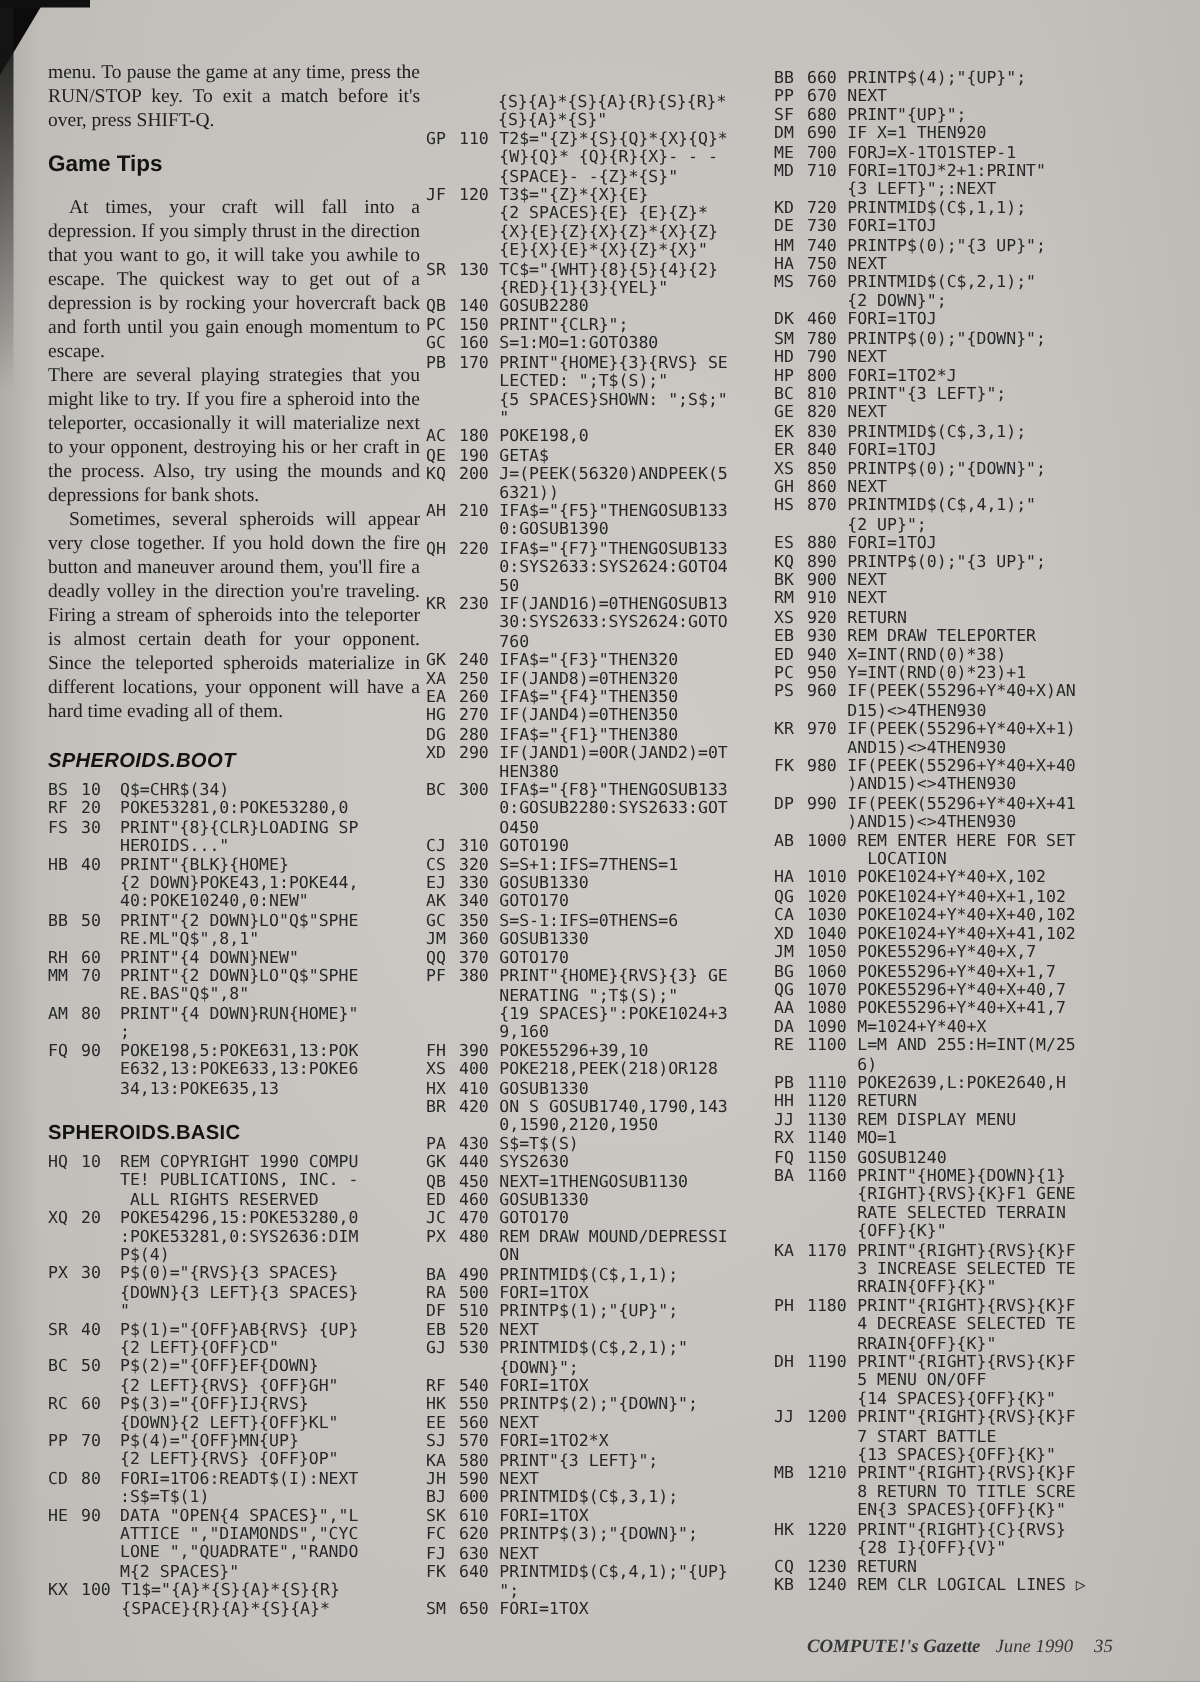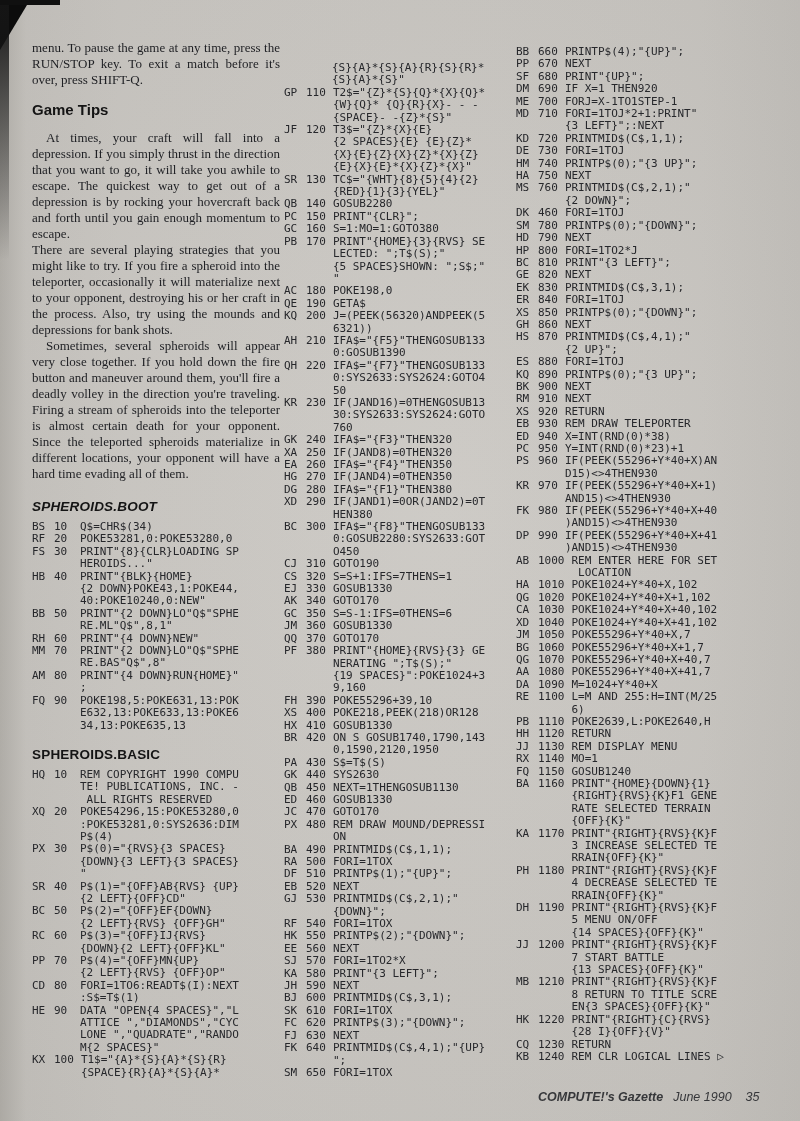--- a/index.html
+++ b/index.html
@@ -28,21 +28,21 @@
     color:#141414;margin:15px 0 7px 0;letter-spacing:.2px;}
   h3.first{margin-top:17px;font-style:italic;}
 
   .listing{font-size:11px;line-height:12.4px;}
   .lrow{display:flex;align-items:flex-start;}
   .chk{flex:0 0 22px;white-space:pre;}
   .lno{display:inline-block;min-width:19px;margin-right:7px;white-space:pre;}
   .ltext{margin:0;font:inherit;white-space:pre;letter-spacing:0;}
 
   .footer{position:absolute;left:538px;top:1090px;width:254px;
-    font-family:Liberation Sans, sans-serif;font-style:italic;font-size:12.5px;color:#36373a;}
+    font-family:Liberation Serif, serif;font-style:italic;font-size:12.5px;color:#36373a;}
   .footer .mag{font-weight:bold;font-style:italic;margin-right:10px;}
   .footer .issue{margin-right:14px;}
 </style>
 </head>
 <body>
 
 <div class="page">
   <div class="vignette"></div>
   <div class="corner-tri"></div>
   <div class="edge-streak"></div>

